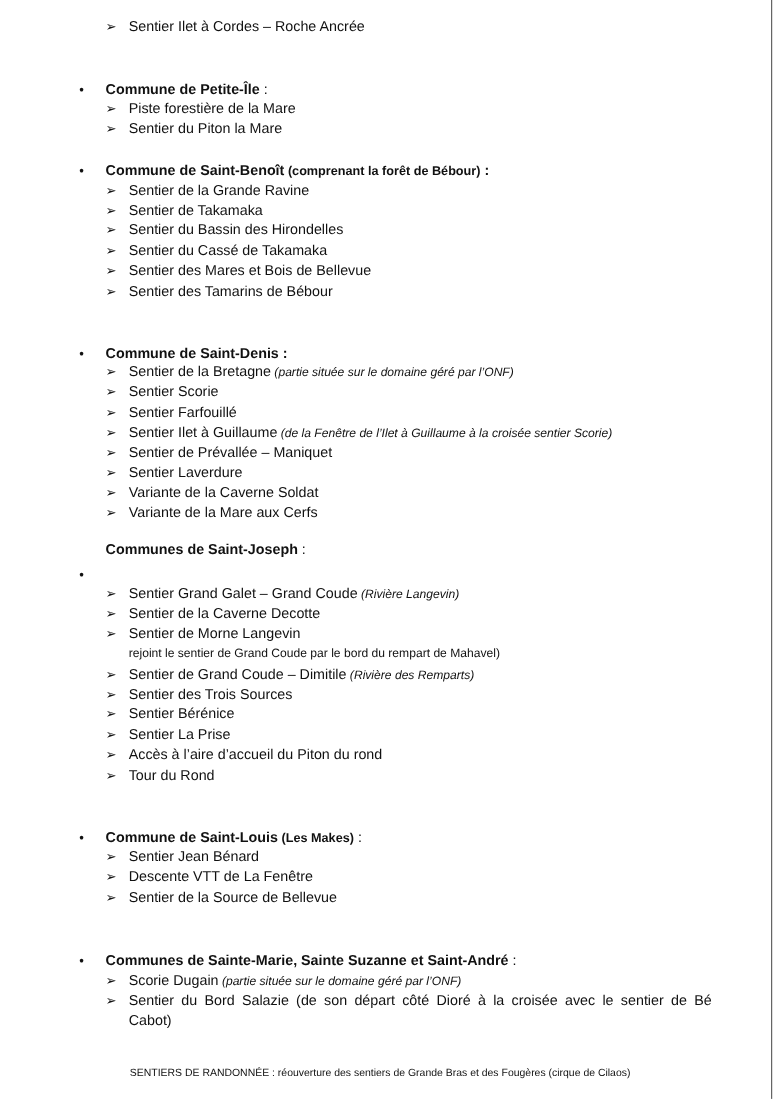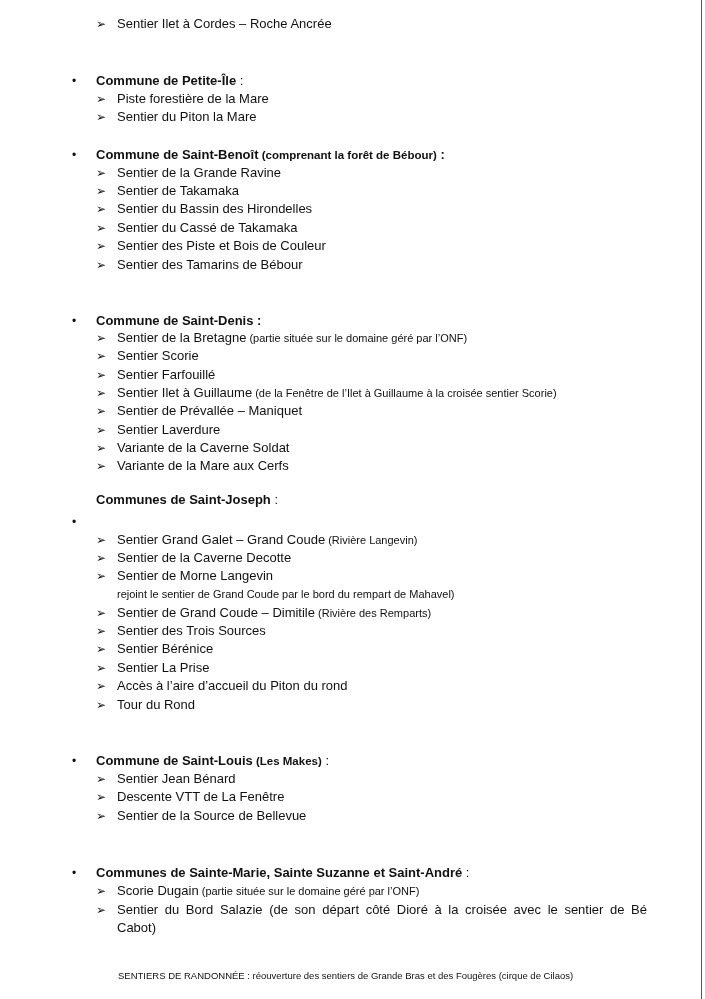--- a/index.html
+++ b/index.html
@@ -7,21 +7,21 @@
          font-family: "Liberation Sans", "DejaVu Sans", sans-serif; color: #111; }
   .page { position: absolute; left: 0; top: 0; width: 705px; height: 999px; background: #fff; }
   .scanline { position: absolute; left: 701px; top: 0; width: 1px; height: 999px; background: #555; }
   .line { position: absolute; white-space: nowrap; font-size: 13px; line-height: 18px; }
   .bullet { position: absolute; left: 72px; font-size: 12px; }
   .heading { position: absolute; left: 96px; font-size: 13px; }
   .heading b { font-weight: bold; text-align: center; }
   .heading .note { font-weight: bold; font-size: 11.5px; }
   .arrow { position: absolute; left: 96px; font-size: 12px; }
   .item { position: absolute; left: 117px; font-size: 13px; }
-  .item .sub { font-size: 11px; }
+  .item .sub { font-size: 11px; font-style: italic; }
   .cont { position: absolute; left: 117px; font-size: 11px; }
   .justify { width: 524px; display: flex; justify-content: space-between; }
   .footer { position: absolute; left: 118px; top: 970px; font-size: 9.5px; white-space: nowrap; }
 </style>
 </head>
 <body>
 
 <div class="page">
 
   <span class="line arrow" style="top:15px">➢</span>
@@ -41,21 +41,21 @@
     <span class="line heading" style="top:146px"><b>Commune de Saint-Benoît</b><span class="note"> (comprenant la forêt de Bébour)</span><b> :</b></span>
     <span class="line arrow" style="top:164px">➢</span>
     <span class="line item" style="top:164px">Sentier de la Grande Ravine</span>
     <span class="line arrow" style="top:182px">➢</span>
     <span class="line item" style="top:182px">Sentier de Takamaka</span>
     <span class="line arrow" style="top:200px">➢</span>
     <span class="line item" style="top:200px"> Sentier du Bassin des Hirondelles</span>
     <span class="line arrow" style="top:219px">➢</span>
     <span class="line item" style="top:219px">Sentier du Cassé de Takamaka</span>
     <span class="line arrow" style="top:237px">➢</span>
-    <span class="line item" style="top:237px">Sentier des Piste et Bois de Couleur</span>
+    <span class="line item" style="top:237px">Sentier des Mares et Bois de Bellevue</span>
     <span class="line arrow" style="top:256px">➢</span>
     <span class="line item" style="top:256px">Sentier des Tamarins de Bébour</span>
   </div>
 
   <div>
     <span class="line bullet" style="top:312px">•</span>
     <span class="line heading" style="top:312px"><b>Commune de Saint-Denis</b><b> :</b></span>
     <span class="line arrow" style="top:329px">➢</span>
     <span class="line item" style="top:329px"><span>Sentier de la Bretagne</span><span class="sub"> (partie située sur le domaine géré par l’ONF)</span></span>
     <span class="line arrow" style="top:347px">➢</span>

